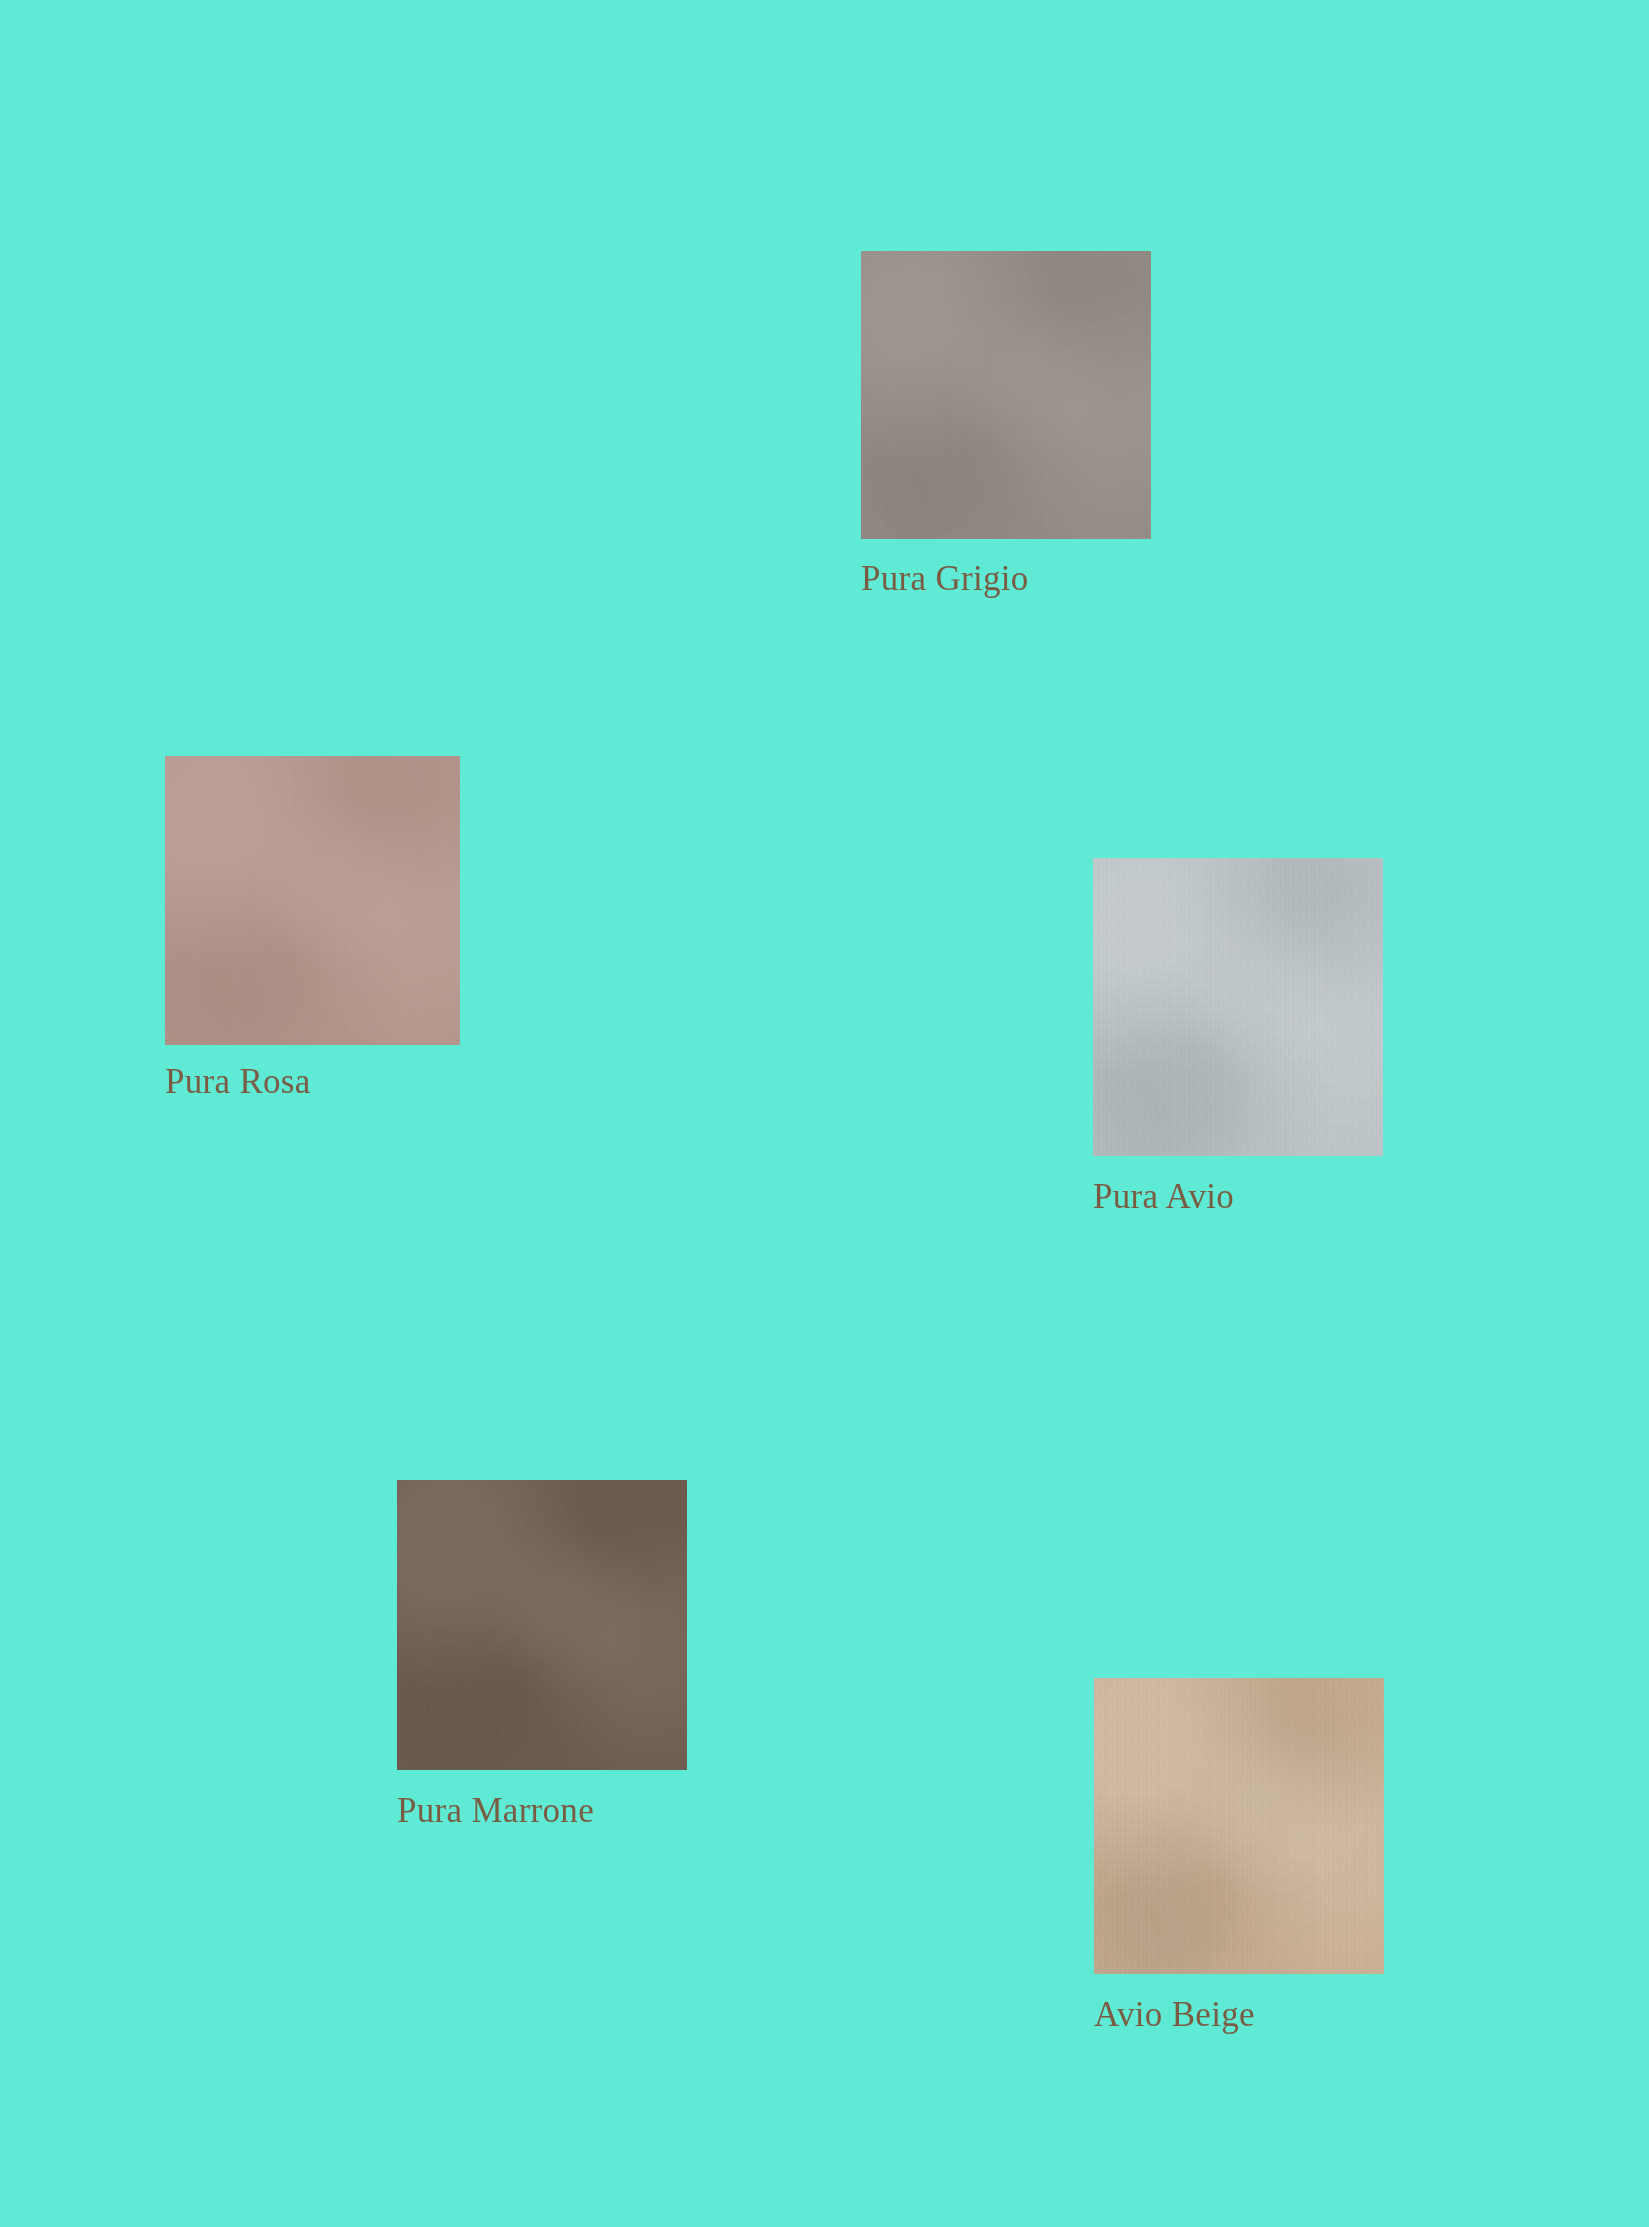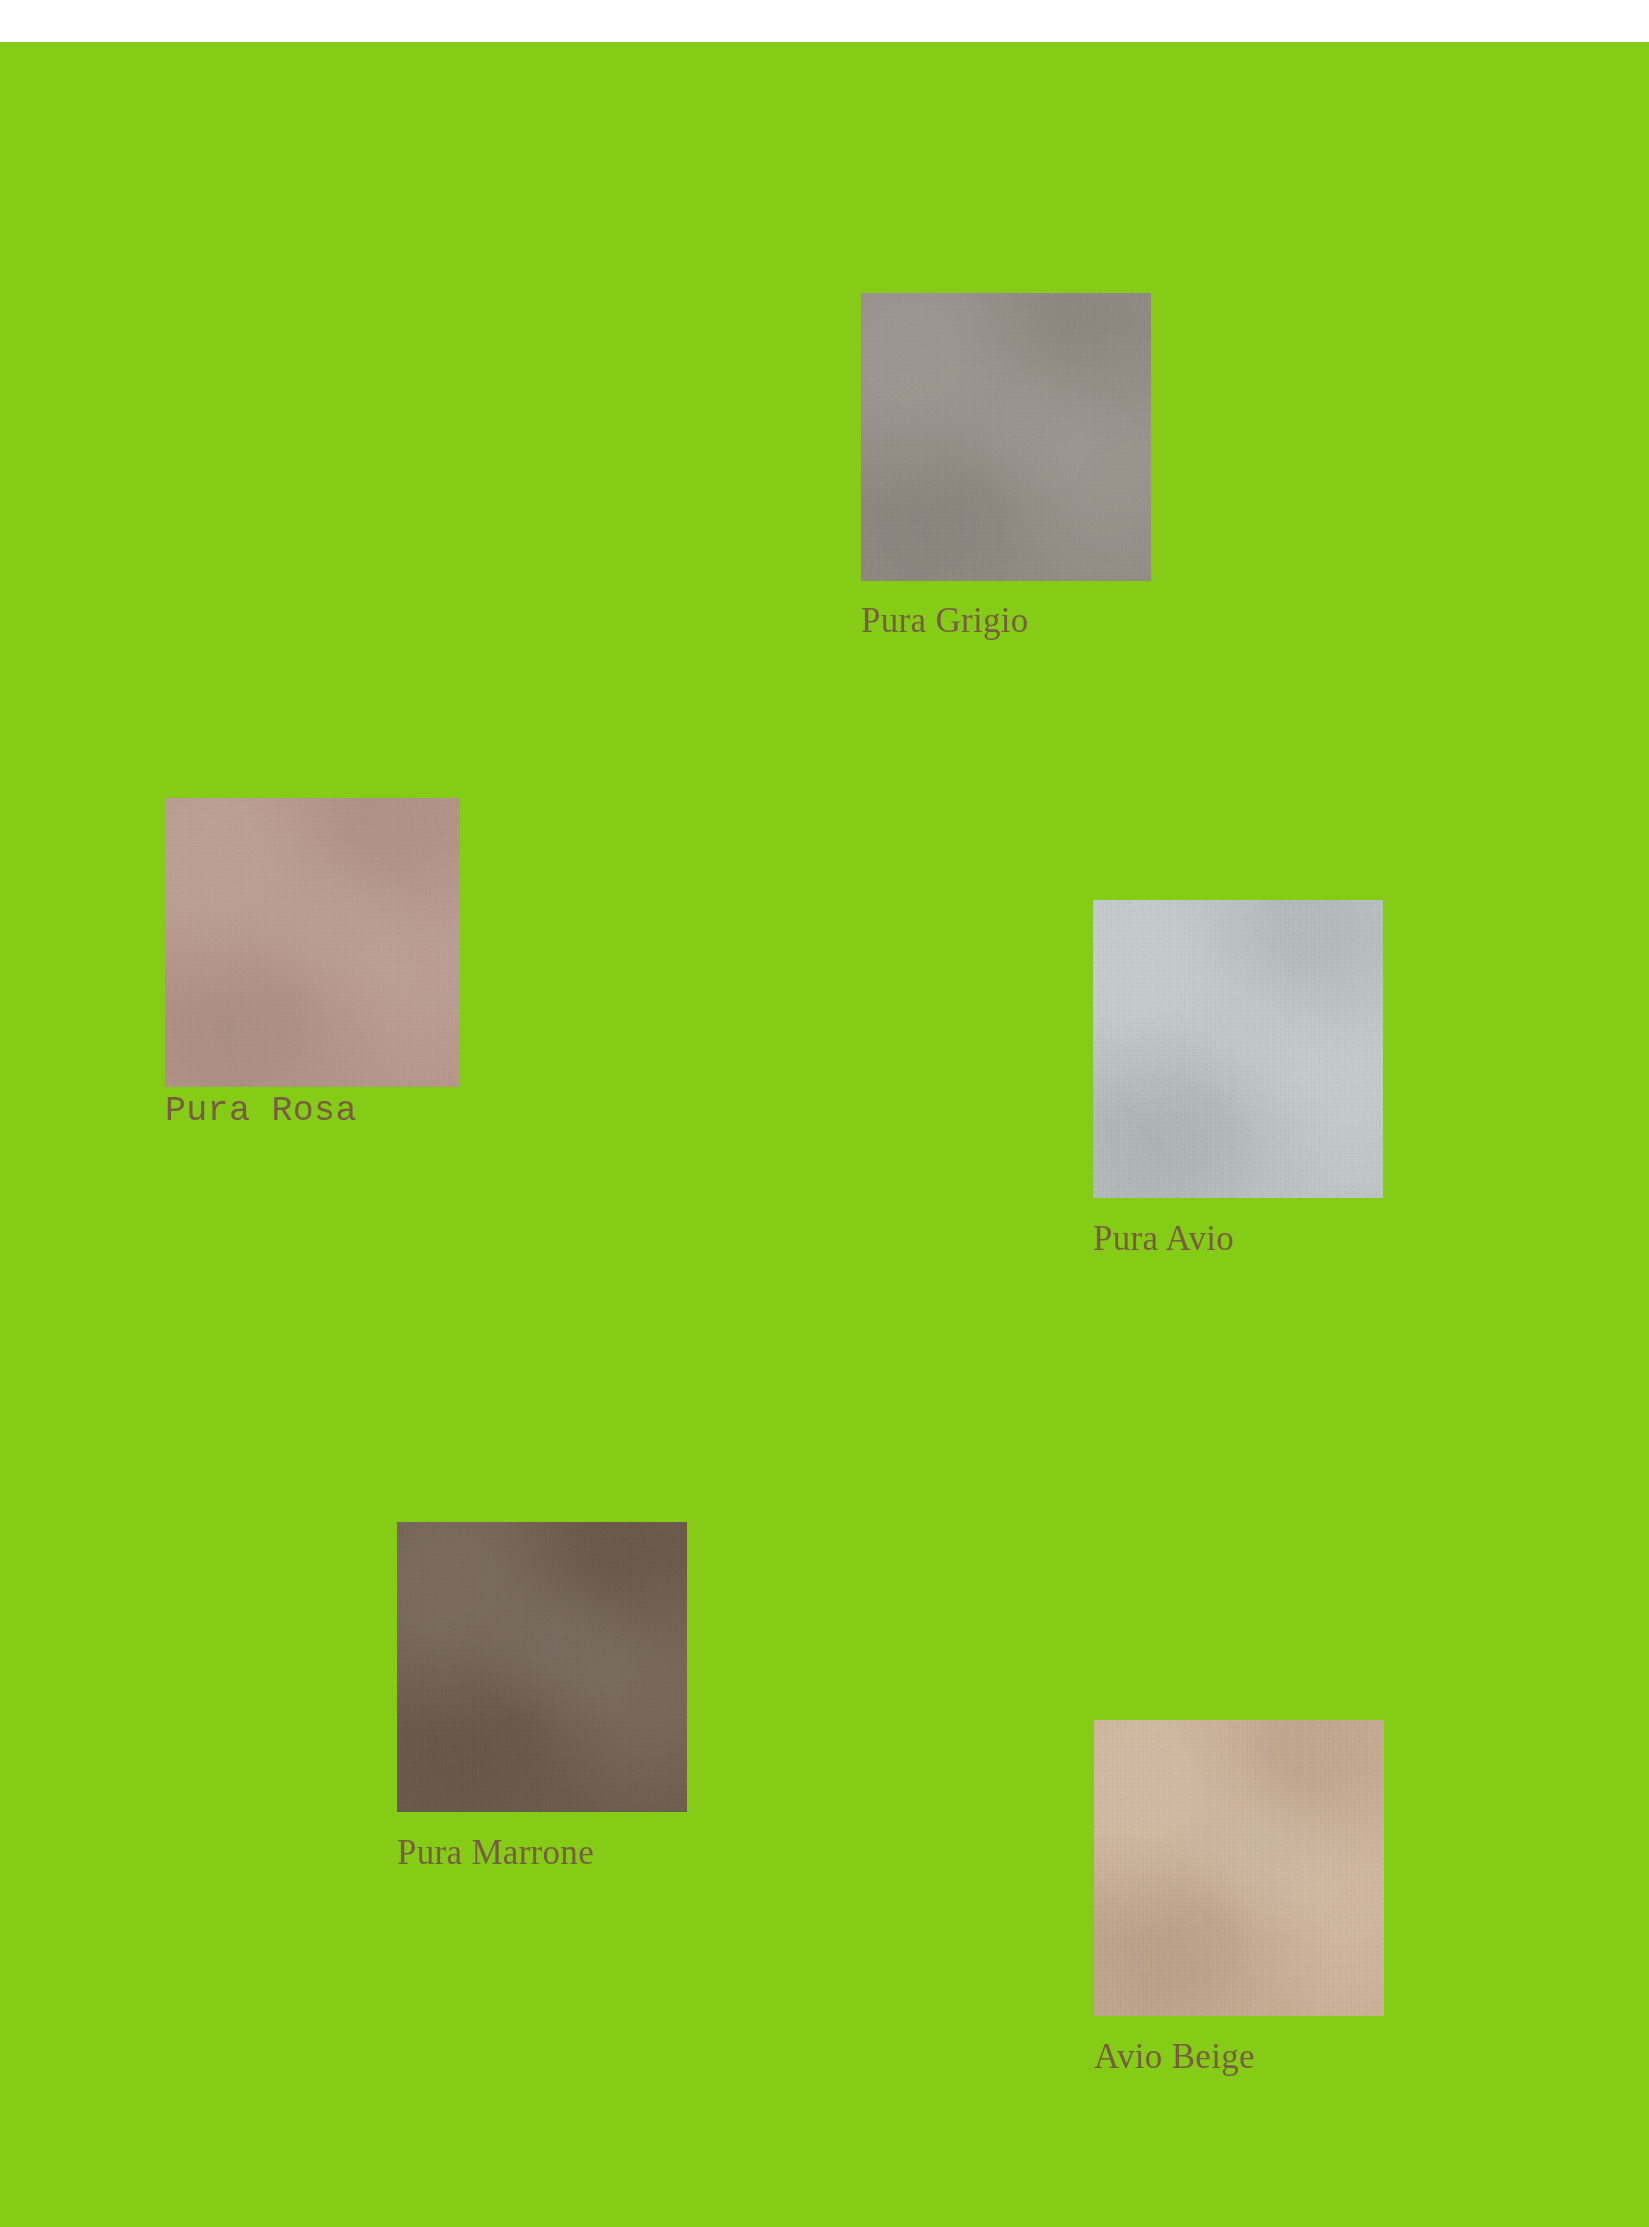--- a/index.html
+++ b/index.html
@@ -12,22 +12,21 @@
     height: 2227px;
     position: relative;
     overflow: hidden;
     font-family: "Liberation Serif", "DejaVu Serif", serif;
     -webkit-font-smoothing: antialiased;
   }
 
   .page {
     position: absolute;
     inset: 0;
-    background: #84cc16;
-    margin-top: 42px;
+    background: #5eead4;
   }
 
   
   .swatch-card {
     position: absolute;
   }
 
   .swatch-chip {
     position: relative;
     overflow: hidden;
@@ -102,21 +101,21 @@
       <div class="grain-fine"></div>
     </div>
     <div class="swatch-label" style="color: rgb(122, 92, 66); top: 310px;">Pura Grigio</div>
   </div>
 
   <div class="swatch-card" id="card-rosa" style="left: 165px; top: 756px;">
     <div class="swatch-chip" style="background-color: rgb(182, 150, 139); width: 295px; height: 289px;">
       <div class="grain"></div>
       <div class="grain-fine"></div>
     </div>
-    <div class="swatch-label" style="color: rgb(122, 92, 66); top: 296px; font-family: Liberation Mono, monospace;">Pura Rosa</div>
+    <div class="swatch-label" style="color: rgb(122, 92, 66); top: 308px;">Pura Rosa</div>
   </div>
 
   <div class="swatch-card" id="card-avio" style="left: 1093px; top: 858px;">
     <div class="swatch-chip" style="background-color: rgb(189, 197, 199); width: 290px; height: 298px;">
       <div class="grain" style="opacity: 0.85;"></div>
       <div class="grain-fine" style="opacity: 0.5;"></div>
     </div>
     <div class="swatch-label" style="color: rgb(122, 92, 66); top: 321px;">Pura Avio</div>
   </div>
 

